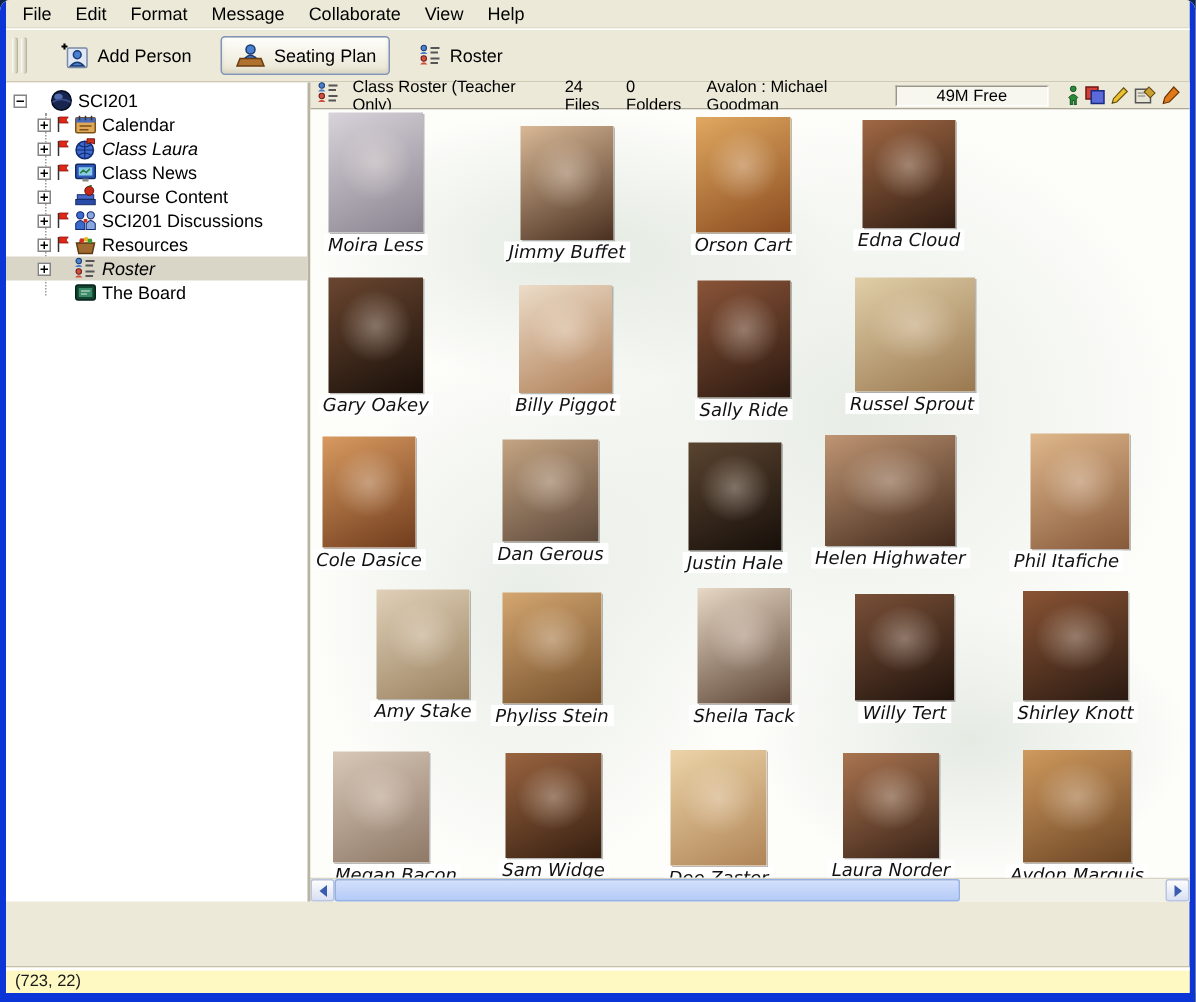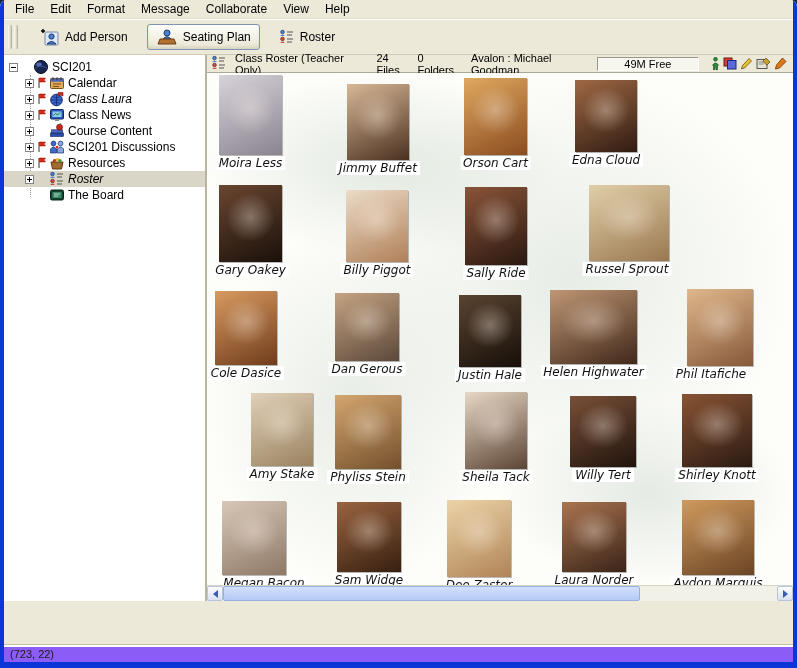--- a/index.html
+++ b/index.html
@@ -97,21 +97,21 @@
   .sarrow { width:16px; flex:0 0 16px; display:flex; align-items:center; justify-content:center;
     background:linear-gradient(180deg,#fdfdfd,#d9e0f2); border:1px solid #b8c4e0; border-radius:2px; }
   .strack { flex:1; position:relative; }
   .sthumb { position:absolute; left:0; top:0; bottom:0; width:417px;
     background:linear-gradient(180deg,#d3e0fc,#b4caf6); border:1px solid #94b0e4; border-radius:2px; }
   .tri { width:0; height:0; border-style:solid; }
   .tri.left  { border-width:4px 5px 4px 0; border-color:transparent #3a5cb0 transparent transparent; }
   .tri.right { border-width:4px 0 4px 5px; border-color:transparent transparent transparent #3a5cb0; }
 
   
-  .statusbar { height:17px; flex:0 0 17px; background:#8b5cf6; font-size:11px;
+  .statusbar { height:17px; flex:0 0 17px; background:#fef9c3; font-size:11px;
     display:flex; align-items:center; padding-left:6px; color:#1a1a1a;
     border-top:1px solid #fff; box-shadow:inset 0 1px 0 #fff, 0 -1px 0 #c4c0ac;margin-top:44px; }
 </style>
 </head>
 <body>
 
 <div class="window">
 
 
   <div class="frame">
@@ -394,21 +394,21 @@
               <div class="sname" style="top:78px">Gary Oakey</div>
             </div>
             <div class="student" style="left:139px;top:117px;width:62px;">
               <div class="photo" style="width:62px;height:72px;background:linear-gradient(155deg,#ecdcc8,#b08058)"></div>
               <div class="sname" style="top:73px">Billy Piggot</div>
             </div>
             <div class="student" style="left:258px;top:114px;width:62px;">
               <div class="photo" style="width:62px;height:78px;background:linear-gradient(155deg,#8a5438,#2a1810)"></div>
               <div class="sname" style="top:79px">Sally Ride</div>
             </div>
-            <div class="student" style="left:382px;top:112px;width:76px;">
+            <div class="student" style="left:363px;top:112px;width:76px;">
               <div class="photo" style="width:80px;height:76px;background:linear-gradient(155deg,#e0cfa8,#9a7850)"></div>
               <div class="sname" style="top:77px">Russel Sprout</div>
             </div>
             <div class="student" style="left:8px;top:218px;width:62px;">
               <div class="photo" style="width:62px;height:74px;background:linear-gradient(155deg,#d89a60,#703c1c)"></div>
               <div class="sname" style="top:75px">Cole Dasice</div>
             </div>
             <div class="student" style="left:128px;top:220px;width:64px;">
               <div class="photo" style="width:64px;height:68px;background:linear-gradient(155deg,#c4a482,#5c483a)"></div>
               <div class="sname" style="top:69px">Dan Gerous</div>

